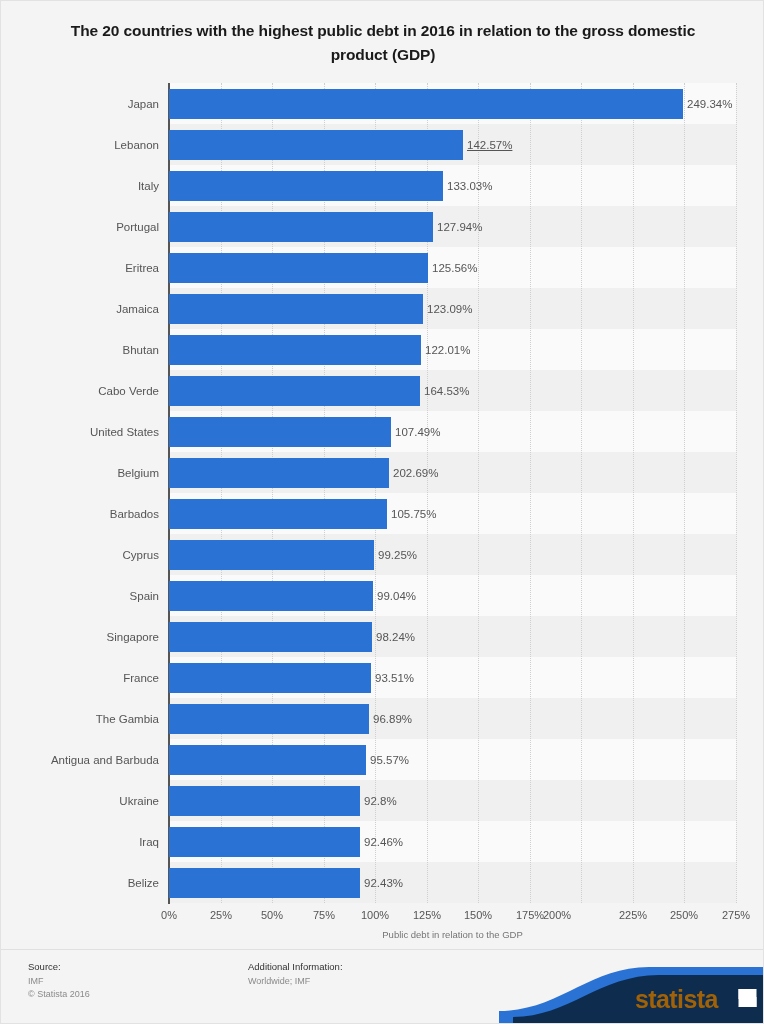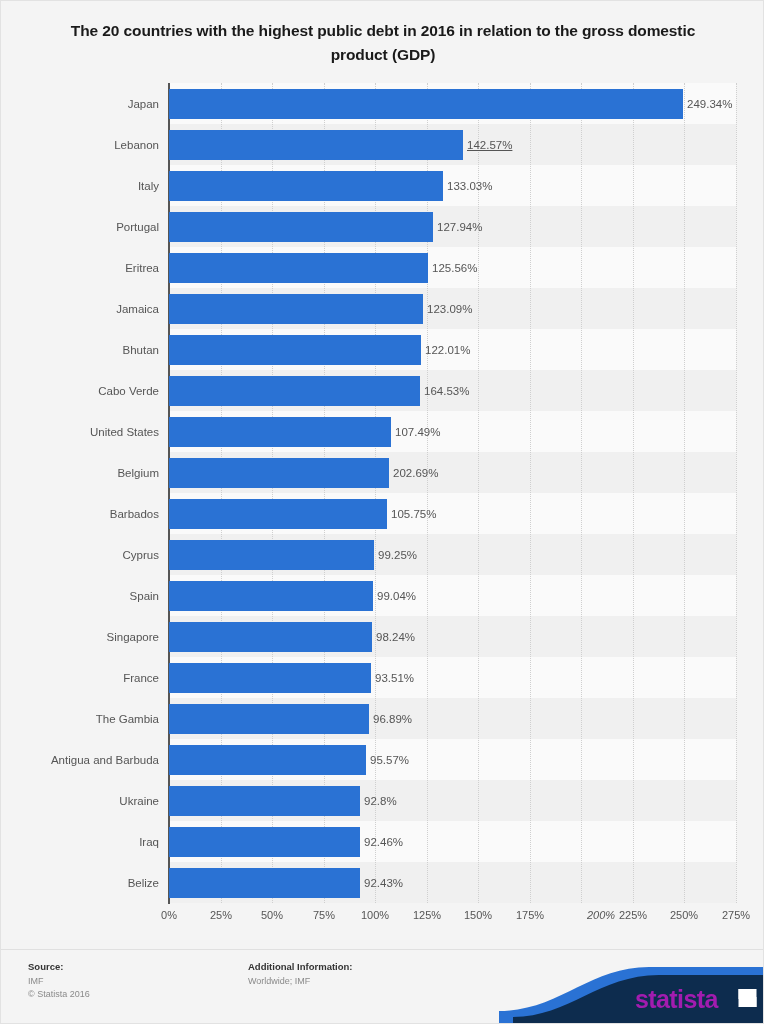--- a/index.html
+++ b/index.html
@@ -130,21 +130,21 @@
     position: absolute;
     left: 0;
     top: 948px;
     width: 762px;
     height: 1px;
     background: #e0e0e0;
   }
   .foot-block { position: absolute; }
   .foot-head {
     font-size: 9.5px;
-    font-weight: bold;
+    font-weight: normal;
     color: #333333;
     margin-bottom: 3px;
   }
   .foot-line {
     font-size: 9px;
     color: #8a8a8a;
     line-height: 13px;
   }
   #foot-source { left: 27px; top: 960px; }
   #foot-info   { left: 247px; top: 960px; }
@@ -158,21 +158,21 @@
     height: 62px;
     overflow: hidden;
   }
   #logo svg { display: block; }
   #logo-text {
     position: absolute;
     left: 136px;
     top: 24px;
     font-size: 25px;
     font-weight: bold;
-    color: #a21caf;
+    color: #a16207;
     letter-spacing: -0.6px;
     line-height: 28px;
   }
   #logo-mark {
     position: absolute;
     left: 238px;
     top: 27px;
     width: 21px;
     height: 20px;
   }
@@ -285,25 +285,26 @@
       </div>
     <div id="xticks-layer">
         <div class="xtick" style="left: 168px;">0%</div>
         <div class="xtick" style="left: 220px;">25%</div>
         <div class="xtick" style="left: 271px;">50%</div>
         <div class="xtick" style="left: 323px;">75%</div>
         <div class="xtick" style="left: 374px;">100%</div>
         <div class="xtick" style="left: 426px;">125%</div>
         <div class="xtick" style="left: 477px;">150%</div>
         <div class="xtick" style="left: 529px;">175%</div>
-        <div class="xtick" style="left: 600px; font-style: italic;">200%</div>
+        <div class="xtick" style="left: 556px;">200%</div>
         <div class="xtick" style="left: 632px;">225%</div>
         <div class="xtick" style="left: 683px;">250%</div>
         <div class="xtick" style="left: 735px;">275%</div>
       </div>
+    <div id="xaxis-label">Public debt in relation to the GDP</div>
   </div>
 
   <div id="footer-sep"></div>
 
   <div class="foot-block" id="foot-source">
     <div class="foot-head">Source:</div>
     <div class="foot-line">IMF</div>
     <div class="foot-line">© Statista 2016</div>
   </div>
 

